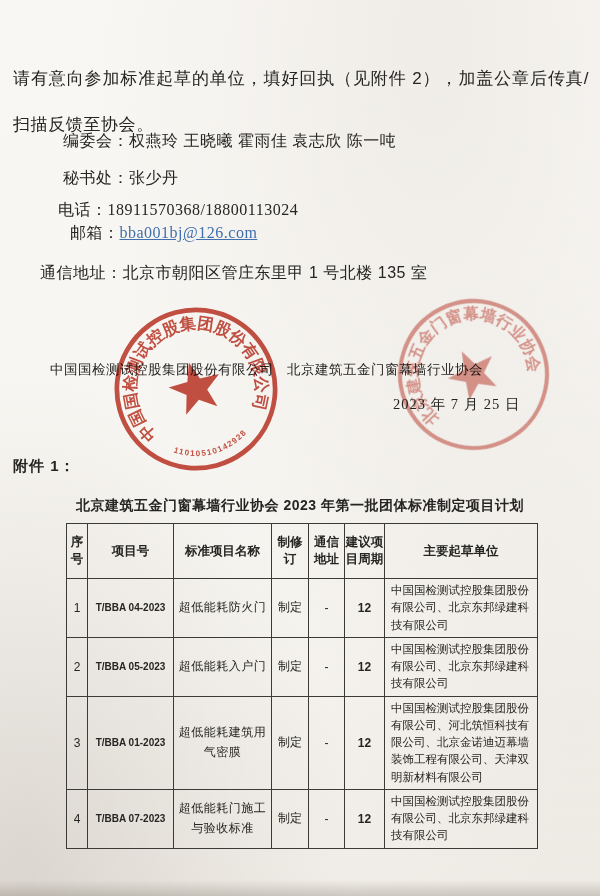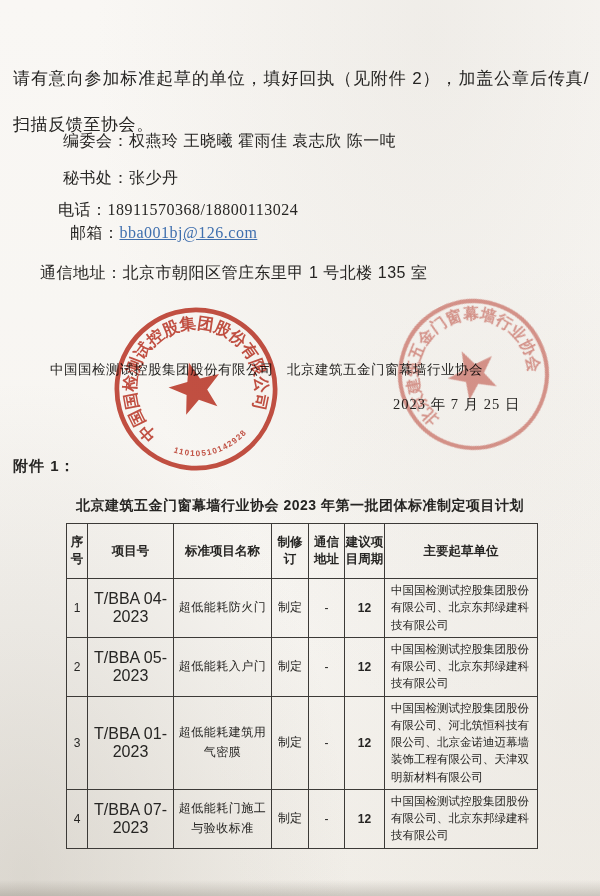--- a/index.html
+++ b/index.html
@@ -75,21 +75,21 @@
   table{border-collapse:collapse;table-layout:fixed;width:471px;margin-left:11px;}
   td,th{
     border:1px solid #3c3a37;
     font-size:12px;font-weight:normal;
     text-align:center;vertical-align:middle;
     overflow:hidden;
   }
   th{font-weight:bold;font-size:12.5px;line-height:1.35;}
   .r-head{height:55px;}
   .r1{height:56px;}.r2{height:57px;}.r3{height:88px;}.r4{height:55px;}
-  td.code{font-size:16px;font-weight:400;letter-spacing:0;}
+  td.code{font-size:10px;font-weight:700;letter-spacing:0;}
   td.name{text-align:center;padding:0 4px;line-height:1.6;letter-spacing:0.5px;}
   td.drafters{
     text-align:left;font-size:11.5px;line-height:1.5;
     padding:3px 6px;letter-spacing:0;
   }
   td.period{font-weight:600;font-size:12px;}
 </style>
 </head>
 <body>
 

